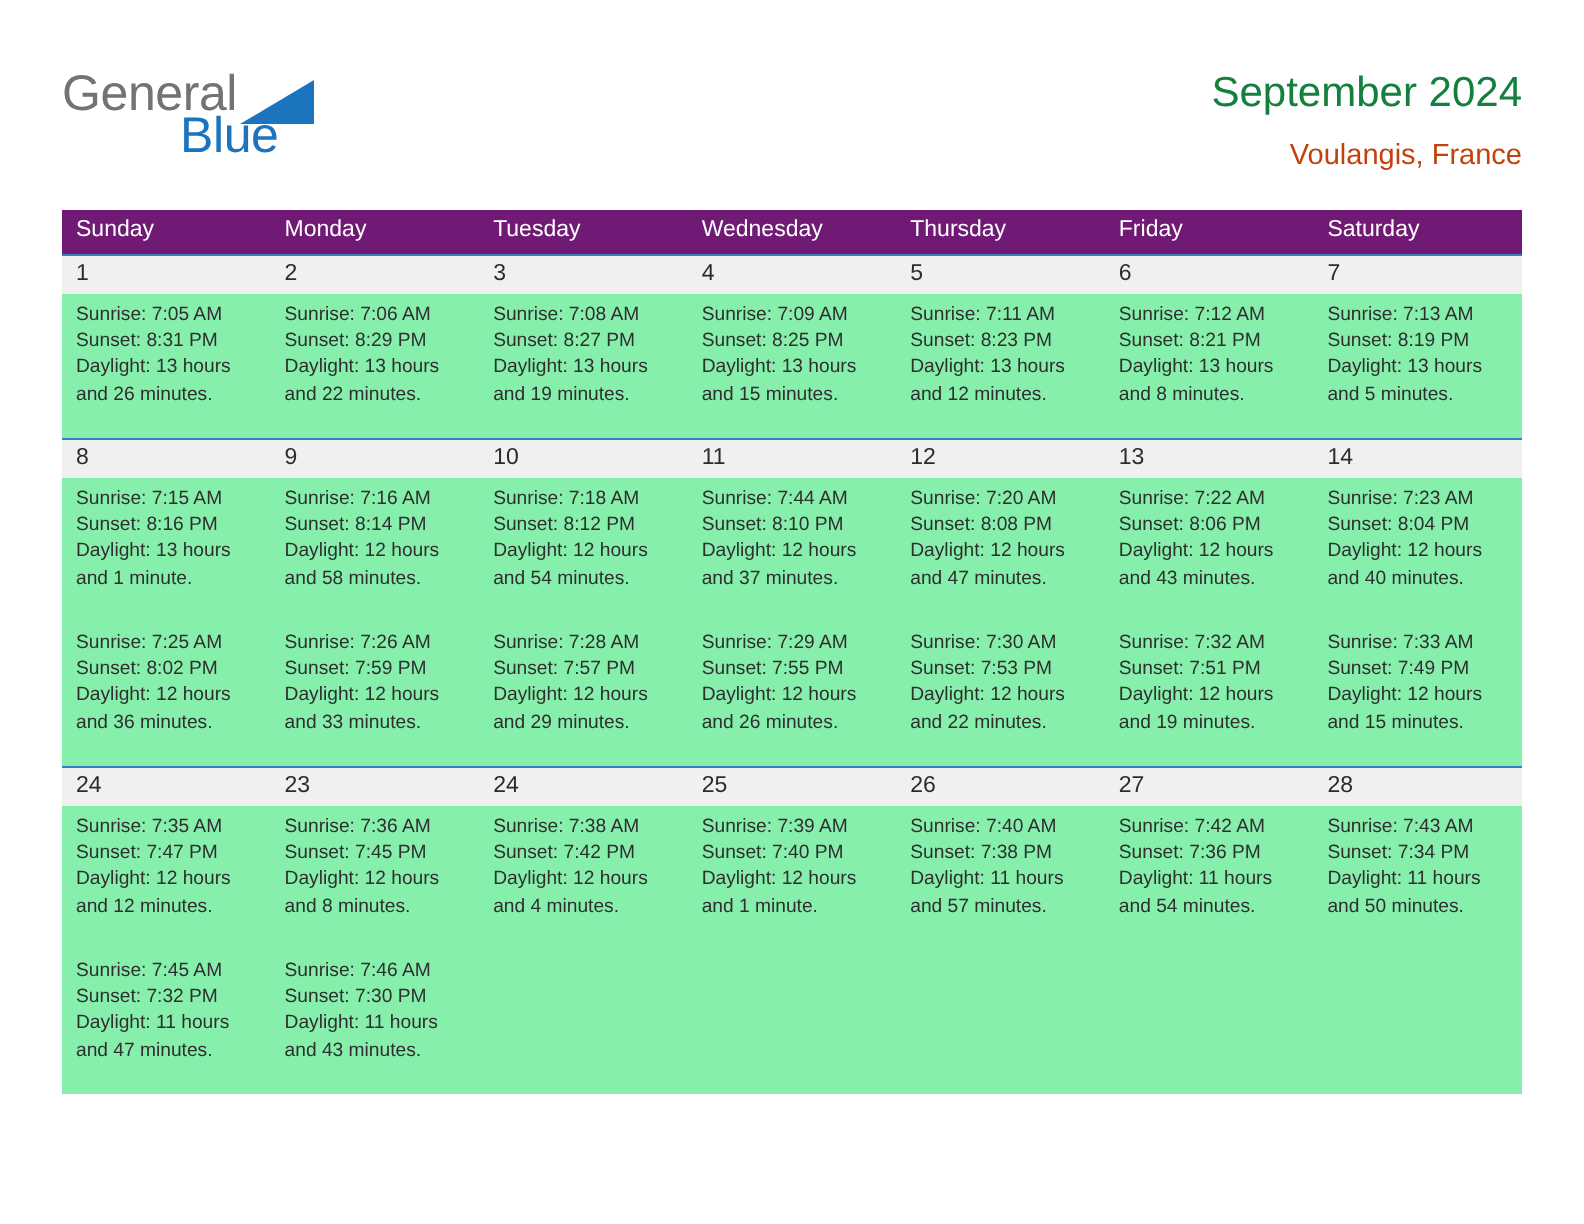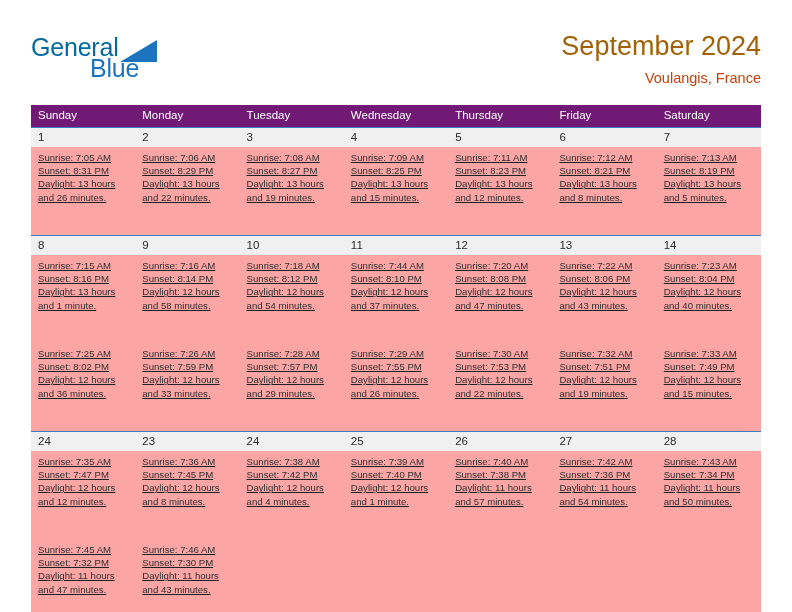--- a/index.html
+++ b/index.html
@@ -31,21 +31,21 @@
     top: 33px;
     width: 180px;
     height: 52px;
   }
   .brand-general {
     position: absolute;
     left: 0px;
     top: 0px;
     font-size: 25px;
     letter-spacing: -0.2px;
-    color: #0369a1;
+    color: #737373;
     font-family: "Liberation Sans", sans-serif;
   }
   .brand-blue {
     position: absolute;
     left: 59px;
     top: 21px;
     font-size: 25px;
     letter-spacing: -0.2px;
     color: #1b74bd;
     font-family: "Liberation Sans", sans-serif;
@@ -60,22 +60,22 @@
     border-bottom: 22px solid #1b74bd;
   }
 
   .title-block {
     position: absolute;
     right: 31px;
     top: 30px;
     text-align: right;
   }
   .cal-title {
-    font-size: 27px;
-    color: #a16207;
+    font-size: 21px;
+    color: #15803d;
     line-height: 33px;
     white-space: nowrap;
     font-family: "Liberation Sans", sans-serif;
   }
   .cal-subtitle {
     margin-top: 6px;
     font-size: 14.5px;
     color: #c2410c;
     line-height: 18px;
     white-space: nowrap;
@@ -115,26 +115,25 @@
     line-height: 13px;
     vertical-align: top;
     font-family: "Liberation Sans", sans-serif;
   }
   .daynum-row td.empty-cell {
     background: #ffffff;
     border-top: 1.5px solid #ffffff;
   }
 
   .info-row td {
-    background: #fca5a5;
+    background: #86efac;
     vertical-align: top;
-    padding: 4px 6px 16px 7px;
+    padding: 4px 6px 0 7px;
     height: 68px;
     font-family: "Liberation Sans", sans-serif;
-    text-decoration: underline;
   }
   .info-line {
     font-size: 9.6px;
     color: #2f2f2f;
     line-height: 13.2px;
     white-space: nowrap;
     font-family: "Liberation Sans", sans-serif;
   }
 </style>
 </head>

